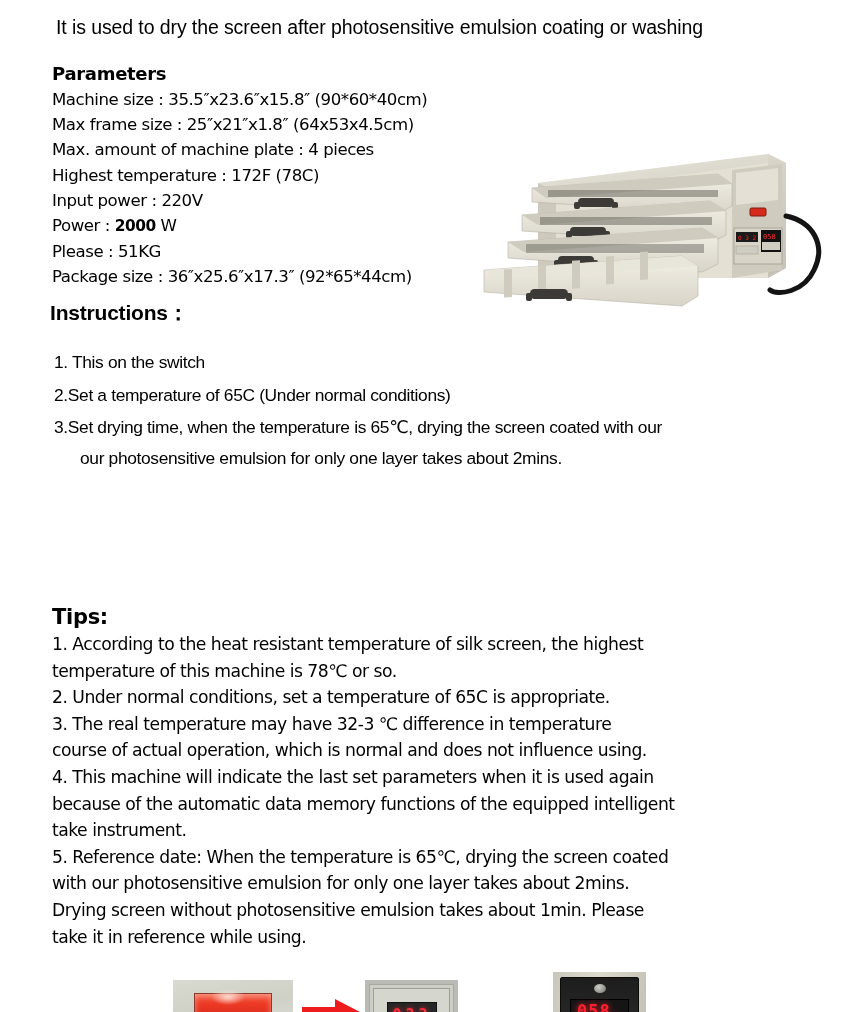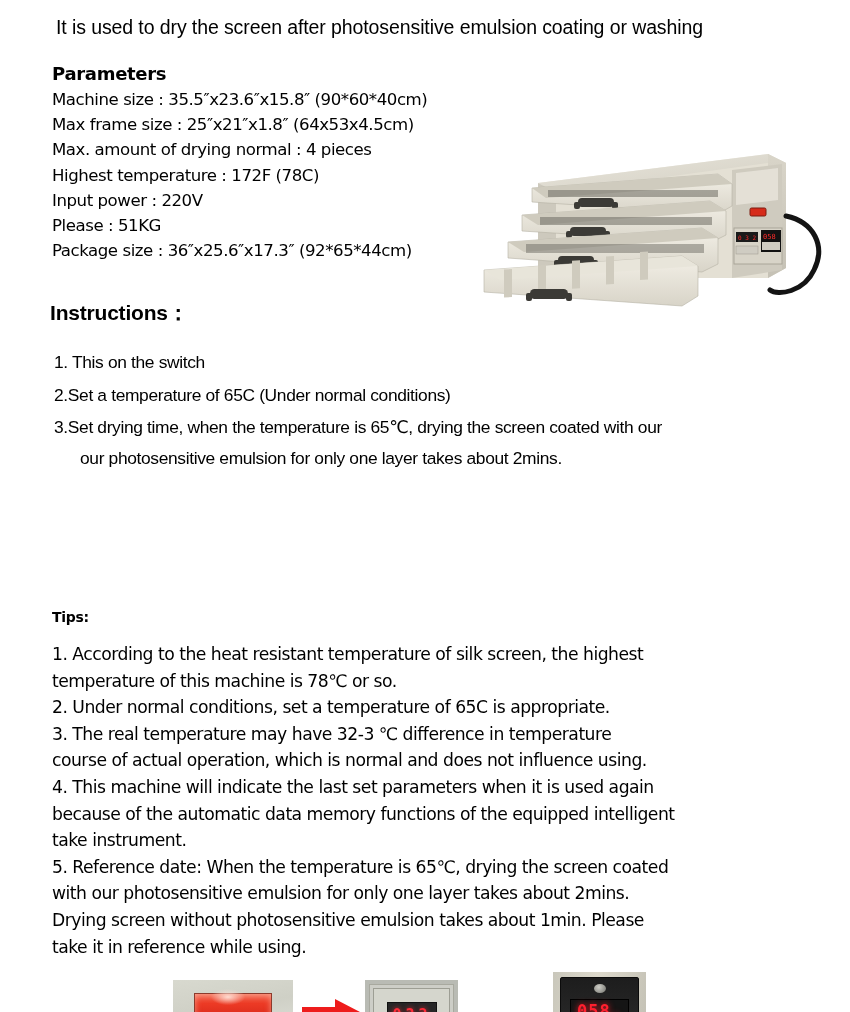--- a/index.html
+++ b/index.html
@@ -99,37 +99,38 @@
   
   .arrow{position:absolute;}
   .arrow svg{display:block;}
 
   
   .tips{
     position:absolute;left:52px;top:605px;width:790px;
     font-family:"DejaVu Sans","Liberation Sans",sans-serif;
     font-size:17.2px;line-height:26.6px;letter-spacing:-0.5px;
   }
-  .tips h2{margin:0 0 12px 0;font-size:14px;font-weight:bold;line-height:24px;letter-spacing:-0.3px;}
+  .tips h2{margin:0 0 2px 0;font-size:21px;font-weight:bold;line-height:24px;letter-spacing:-0.3px;}
   .tips p{margin:0;}
 </style>
 </head>
 <body>
 
 <div class="page">
 
   <div class="headline">It is used to dry the screen after photosensitive emulsion coating or washing</div>
 
   <div class="params">
     <h2>Parameters</h2>
     <div class="row"><span>Machine size</span><span> : </span><span>35.5″x23.6″x15.8″ (90*60*40cm)</span></div>
     <div class="row"><span>Max frame size</span><span> : </span><span>  25″x21″x1.8″ (64x53x4.5cm)</span></div>
-    <div class="row"><span>Max. amount of drying normal</span><span> : </span><span>4 pieces</span></div>
+    <div class="row"><span>Max. amount of machine plate</span><span> : </span><span>4 pieces</span></div>
     <div class="row"><span>Highest temperature</span><span> : </span><span>172F (78C)</span></div>
     <div class="row"><span>Input power</span><span> :  </span><span> 220V</span></div>
+    <div class="row"><span>Power</span><span> : </span><span class="b">2000</span><span> W</span></div>
     <div class="row"><span>Please</span><span> : </span><span>51KG</span></div>
     <div class="row"><span>Package size</span><span> : </span><span>36″x25.6″x17.3″ (92*65*44cm)</span></div>
   </div>
 
   <div class="product">
     <svg viewBox="0 0 380 200" xmlns="http://www.w3.org/2000/svg">
       <defs>
         <linearGradient id="top" x1="0" y1="0" x2="1" y2="1">
           <stop offset="0" stop-color="#e9e6dc"></stop>
             <stop offset="1" stop-color="#d2cec2"></stop>

